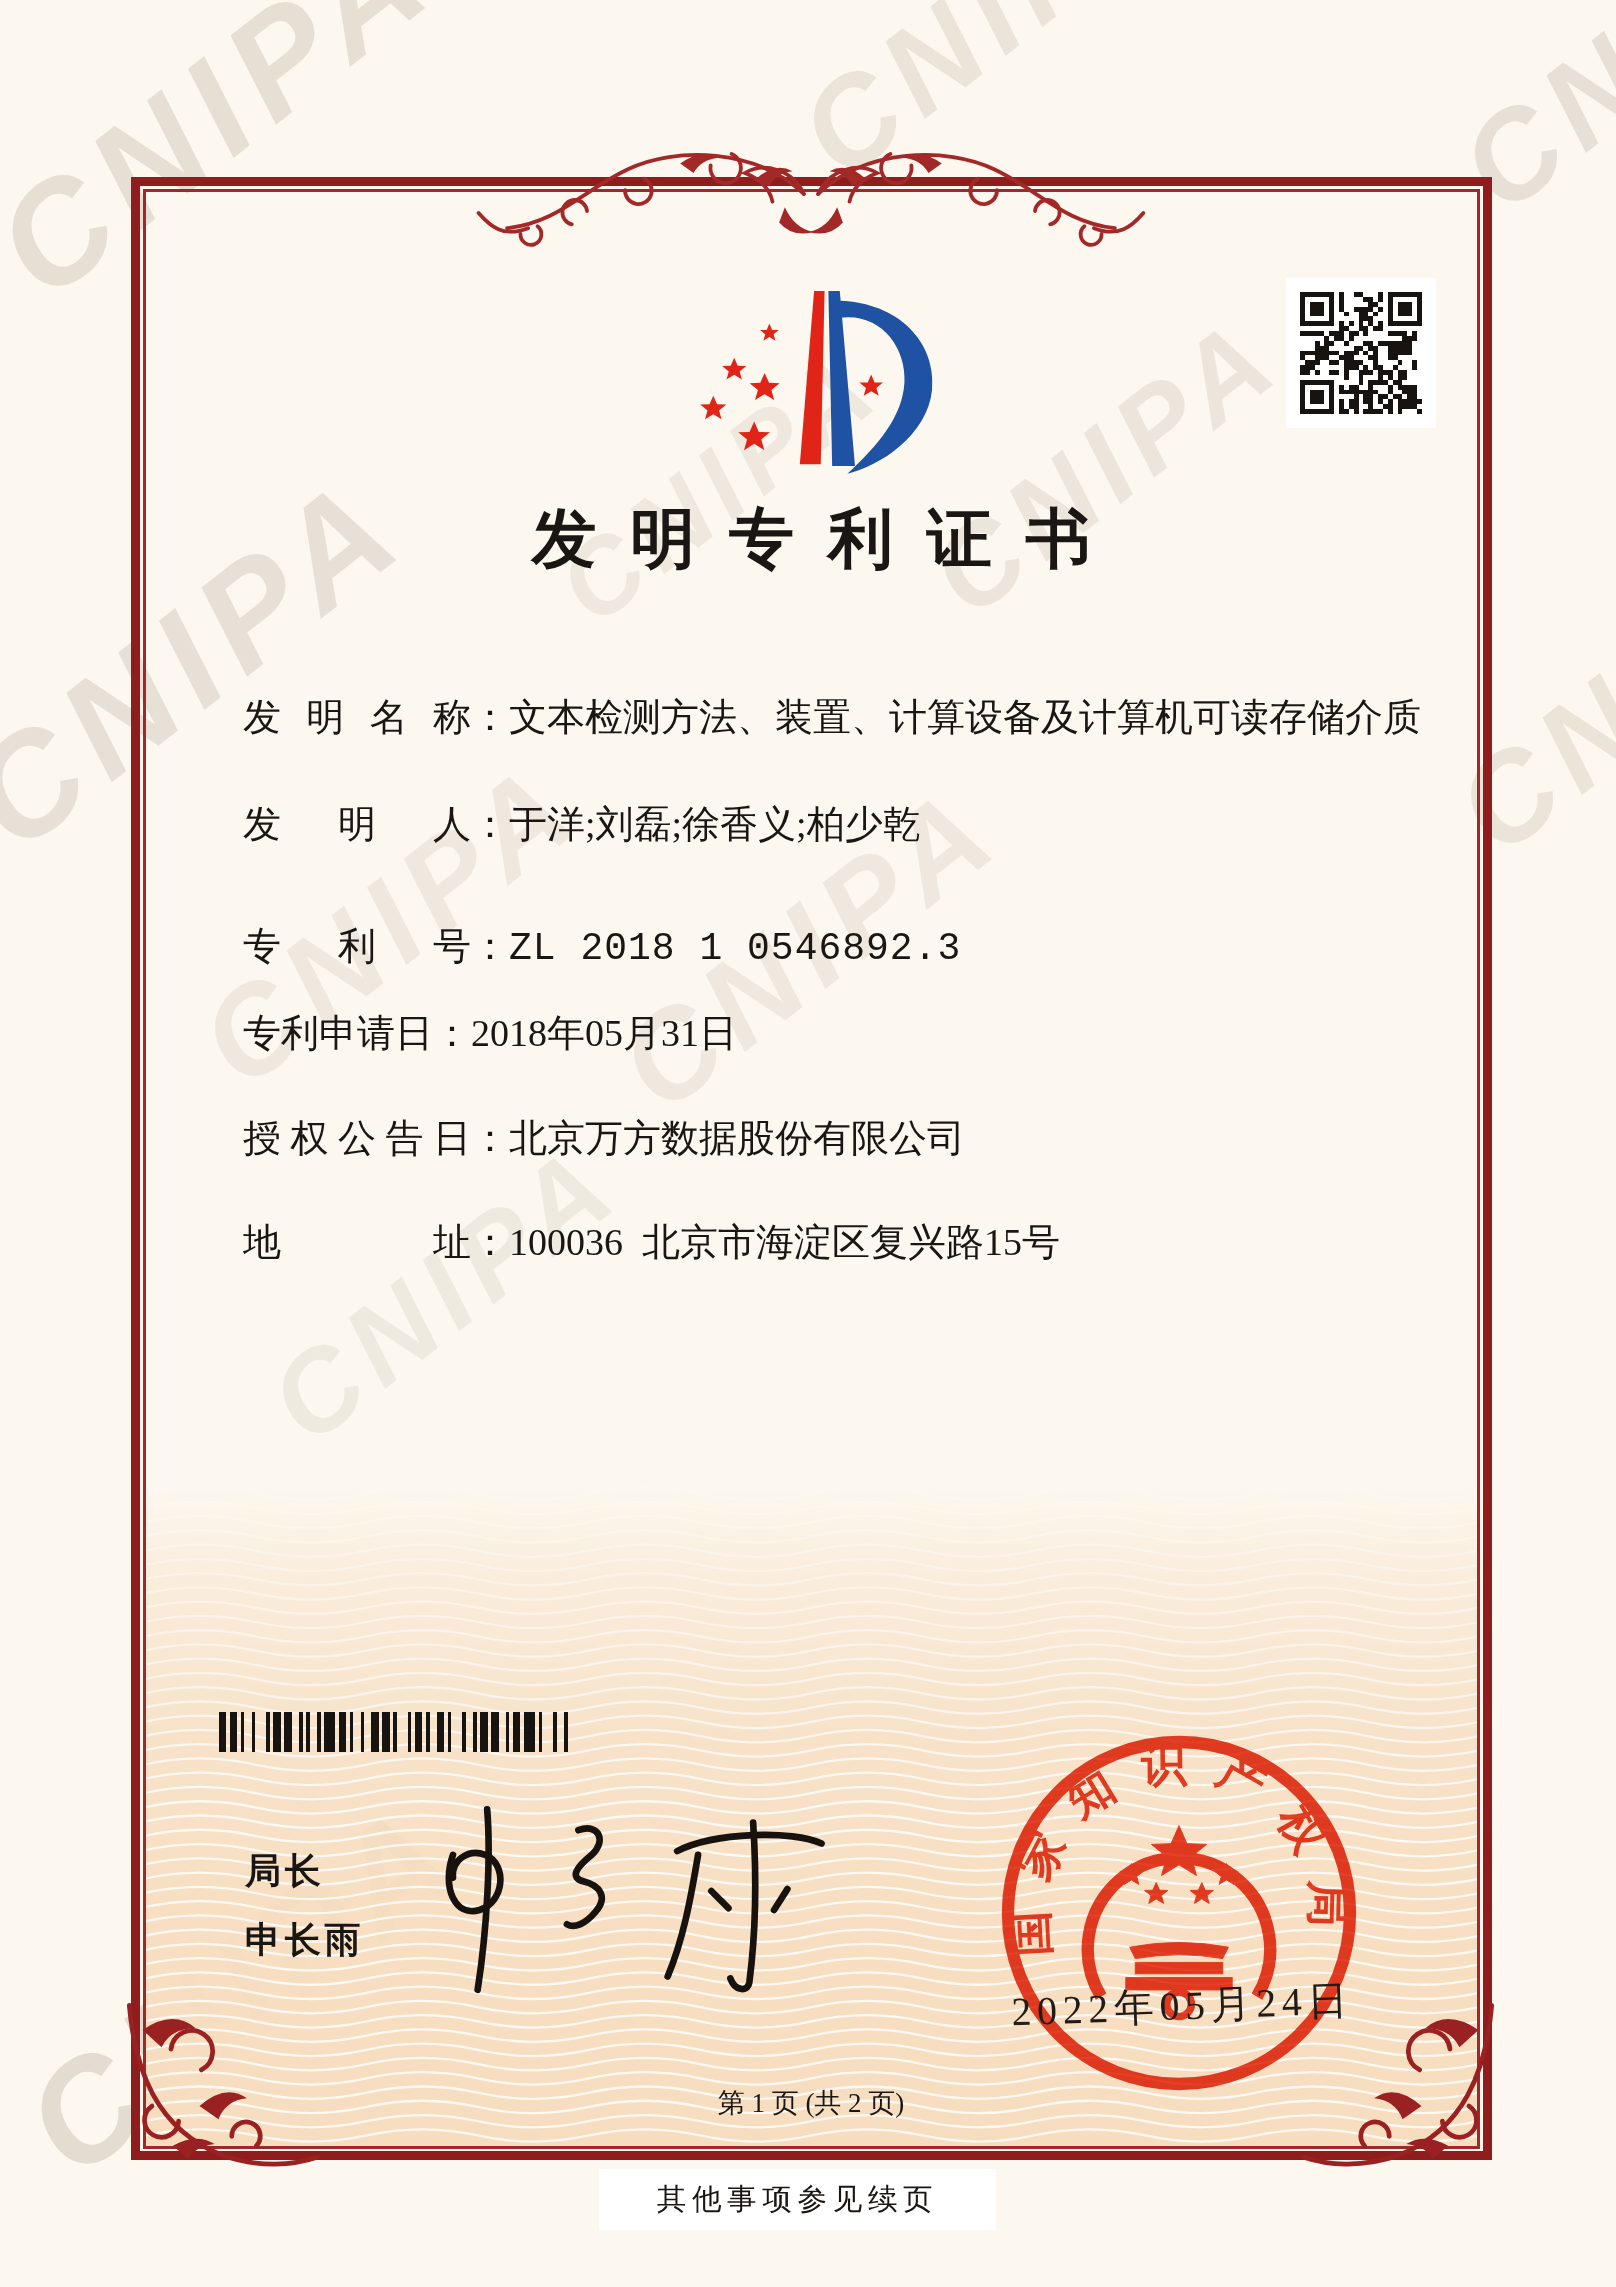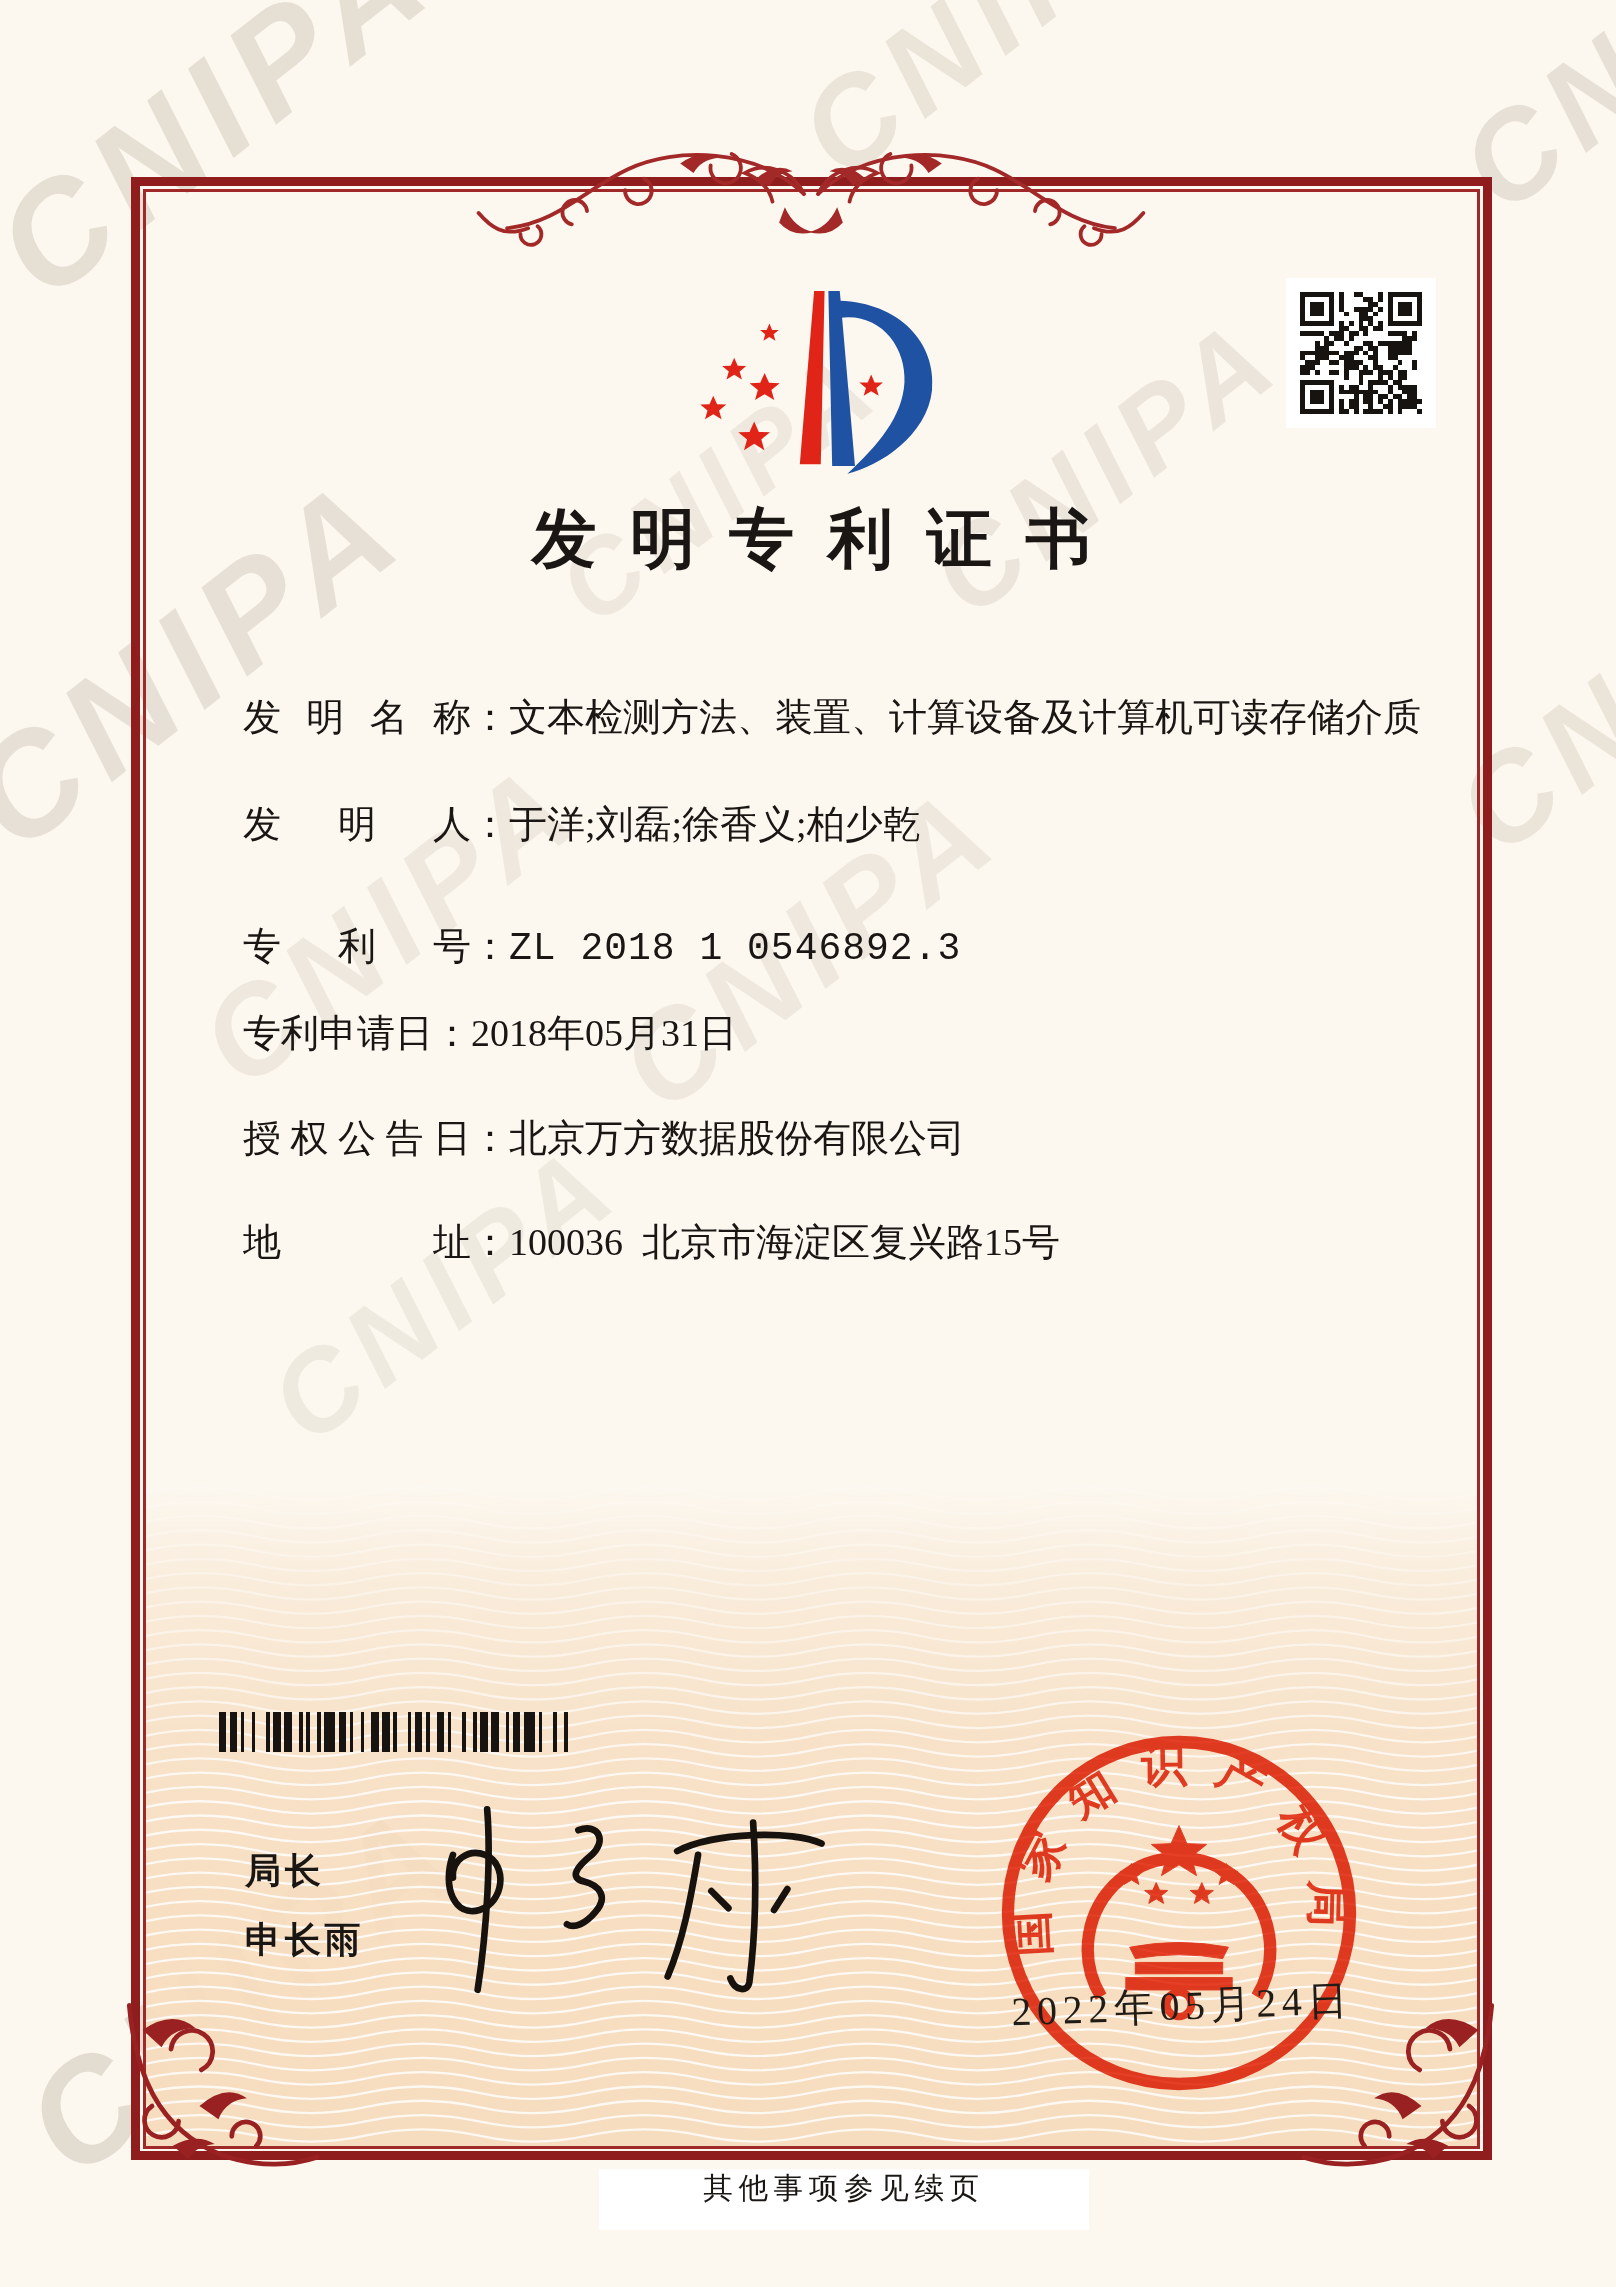--- a/index.html
+++ b/index.html
@@ -27,22 +27,22 @@
   .certno{left:222px;top:271px;font-size:32px;white-space:pre;letter-spacing:1.9px;}
   .title{left:143px;top:495px;width:1336px;text-align:center;font-size:65px;font-weight:700;
          letter-spacing:.52em;text-indent:.52em;white-space:nowrap;}
   .field-row{position:absolute;left:243px;font-size:38px;white-space:pre;z-index:3;}
   .row-label{display:inline-block;vertical-align:top;}
   .row-label.spread{width:228px;text-align:justify;text-align-last:justify;}
   .mono{font-family:"Liberation Mono",monospace;letter-spacing:1px;}
   .paras{left:221px;top:1354px;width:1187px;font-size:33px;line-height:47px;text-align:justify;}
   .paras p{margin:0;text-indent:2em;}
   .footer-page{left:143px;top:2085px;width:1336px;text-align:center;font-size:27px;z-index:3;}
-  .cont-box{left:599px;top:2169px;width:490px;height:61px;background:#ffffff;z-index:3;
-            display:flex;justify-content:center;font-size:29.5px;letter-spacing:5.7px;}
+  .cont-box{left:599px;top:2169px;width:397px;height:61px;background:#ffffff;z-index:3;
+            display:flex;align-items:center;justify-content:center;font-size:29.5px;letter-spacing:5.7px;}
   .signer{left:245px;font-family:"Liberation Sans",sans-serif;font-weight:700;font-size:36px;
           letter-spacing:3.8px;z-index:3;}
   .sig-svg{left:409px;top:1796px;z-index:3;}
   .seal{left:989px;top:1723px;z-index:4;mix-blend-mode:multiply;opacity:.95;}
   .qr-wrap{left:1286px;top:278px;width:150px;height:150px;background:#fff;z-index:3;}
   .qr-wrap svg{position:absolute;left:14.3px;top:14.3px;}
   .logo{left:678px;top:274px;z-index:3;}
   .barcode{left:219px;top:1712px;width:354px;height:40px;z-index:3;font-size:0;white-space:nowrap;}
   .barcode i{display:inline-block;height:40px;}
 </style>
@@ -561,18 +561,19 @@
         <path d="M24,-32 l3.6,8 8.6,.3 -6.7,5.4 2.3,8.2 -7.8,-4.7 -7.8,4.7 2.3,-8.2 -6.7,-5.4 8.6,-.3 Z"></path>
         <path d="M-52,36 Q0,26 52,36 L46,48 Q0,40 -46,48 Z"></path>
         <rect x="-46" y="52" width="92" height="12"></rect>
         <rect x="-56" y="68" width="112" height="13"></rect>
         <circle cy="96" r="13" fill="none" stroke-width="8"></circle>
       </g>
       <text y="112" text-anchor="middle" font-size="42" fill="#161310" letter-spacing="6" transform="rotate(-2)" font-family="Liberation Serif, serif">2022年05月24日</text>
     </g>
   </svg>
 
+  <div class="content footer-page">第 1 页 (共 2 页)</div>
   <div class="content cont-box">
     <span>其他事项参见续页</span>
   </div>
 
 </div>
 
 
 </body></html>

